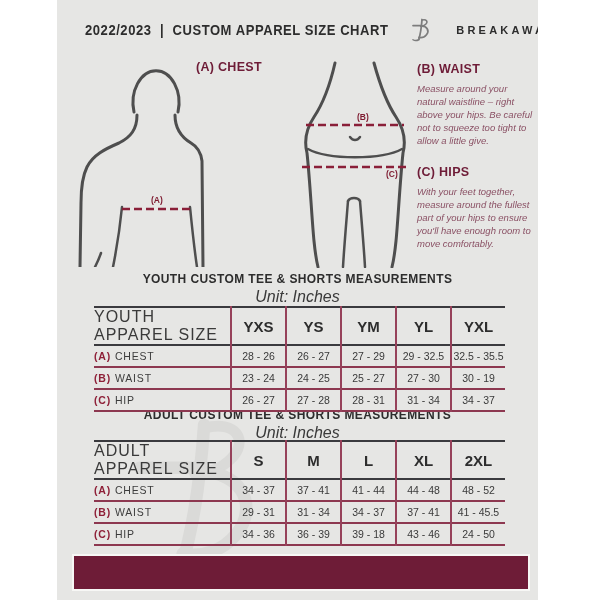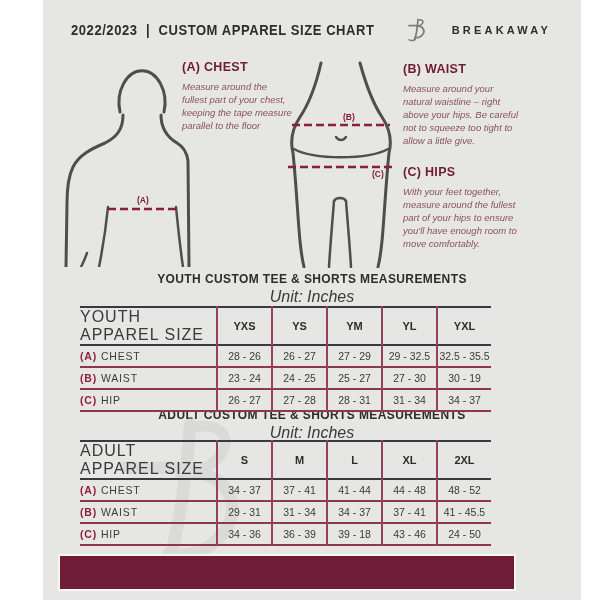--- a/index.html
+++ b/index.html
@@ -1,21 +1,21 @@
 <!DOCTYPE html>
 <html><head>
 <meta charset="utf-8">
 <style>
   html,body{margin:0;padding:0;}
   body{
     width:600px;height:600px;position:relative;background:#ffffff;
     font-family:"Liberation Sans",sans-serif;overflow:hidden;
   }
   .page{
-    position:absolute;left:43px;top:0;width:538px;height:600px;
+    position:absolute;left:57px;top:0;width:481px;height:600px;
     background:#e6e6e4;overflow:hidden;
   }
   
   .header{
     position:absolute;left:0;top:15px;width:100%;height:30px;
     display:flex;justify-content:space-between;align-items:center;
     padding:0 30px 0 28px;box-sizing:border-box;
   }
   .title{
     font-weight:bold;font-size:14px;letter-spacing:.6px;color:#2d2d2d;
@@ -41,21 +41,21 @@
   
   .meas-table{
     position:absolute;left:37px;width:411px;border-collapse:collapse;
     table-layout:fixed;z-index:2;border-top:2px solid #3a3a3e;
   }
   .meas-table thead tr{height:21px;border-bottom:2px solid #3a3a3e;}
   .meas-table tbody tr{height:22px;border-bottom:2px solid #8d3850;}
   .meas-table td,.meas-table th{padding:0;vertical-align:middle;background:transparent;}
   .meas-table .v{border-left:2px solid #96415a;}
   .lbl-hdr{font-weight:normal;font-size:16px;letter-spacing:1px;color:#3a3a3a;text-align:left;padding-left:13px;}
-  .size-hdr{font-weight:bold;font-size:11px;color:#2d2d2d;text-align:center;border-radius:7px;}
+  .size-hdr{font-weight:bold;font-size:15px;color:#2d2d2d;text-align:center;border-radius:7px;}
   .row-lbl{font-size:10.5px;letter-spacing:.8px;color:#3c3c3c;text-align:left;padding-left:13px;white-space:nowrap;}
   .row-key{color:#8e2038;font-weight:bold;margin-right:4px;}
   .val{font-size:10.5px;color:#3a3a3a;text-align:center;}
   
   .watermark{position:absolute;left:40px;top:414px;width:200px;height:172px;z-index:1;opacity:1;}
   .bottom-bar{
     position:absolute;left:15px;top:554px;width:458px;height:37px;
     background:#6e1c37;border:2px solid #f7f7f5;box-sizing:border-box;z-index:3;
   }
   .logo-svg{display:block;}
@@ -107,21 +107,20 @@
     <path class="thin" d="M56,140 C54,165 52,188 51,206"></path>
     <path class="thin" d="M68,140 C70,165 72,188 73,206"></path>
     <path class="dash" d="M14,64 L112,64"></path>
     <path class="dash" d="M10,106 L116,106"></path>
   </svg>
   <div class="fig-label" style="left:300px;top:112px">(B)</div>
   <div class="fig-label" style="left:329px;top:169px">(C)</div>
 
   <div class="instr" style="left:139px;top:60px;width:112px">
     <div class="instr-head">(A) CHEST</div>
-    <div class="instr-text">Measure around the fullest part of your chest, keeping the tape measure parallel to the floor</div>
   </div>
   <div class="instr" style="left:360px;top:62px;width:118px">
     <div class="instr-head">(B) WAIST</div>
     <div class="instr-text">Measure around your natural waistline – right above your hips. Be careful not to squeeze too tight to allow a little give.</div>
   </div>
   <div class="instr" style="left:360px;top:165px;width:120px">
     <div class="instr-head">(C) HIPS</div>
     <div class="instr-text">With your feet together, measure around the fullest part of your hips to ensure you'll have enough room to move comfortably.</div>
   </div>
 

